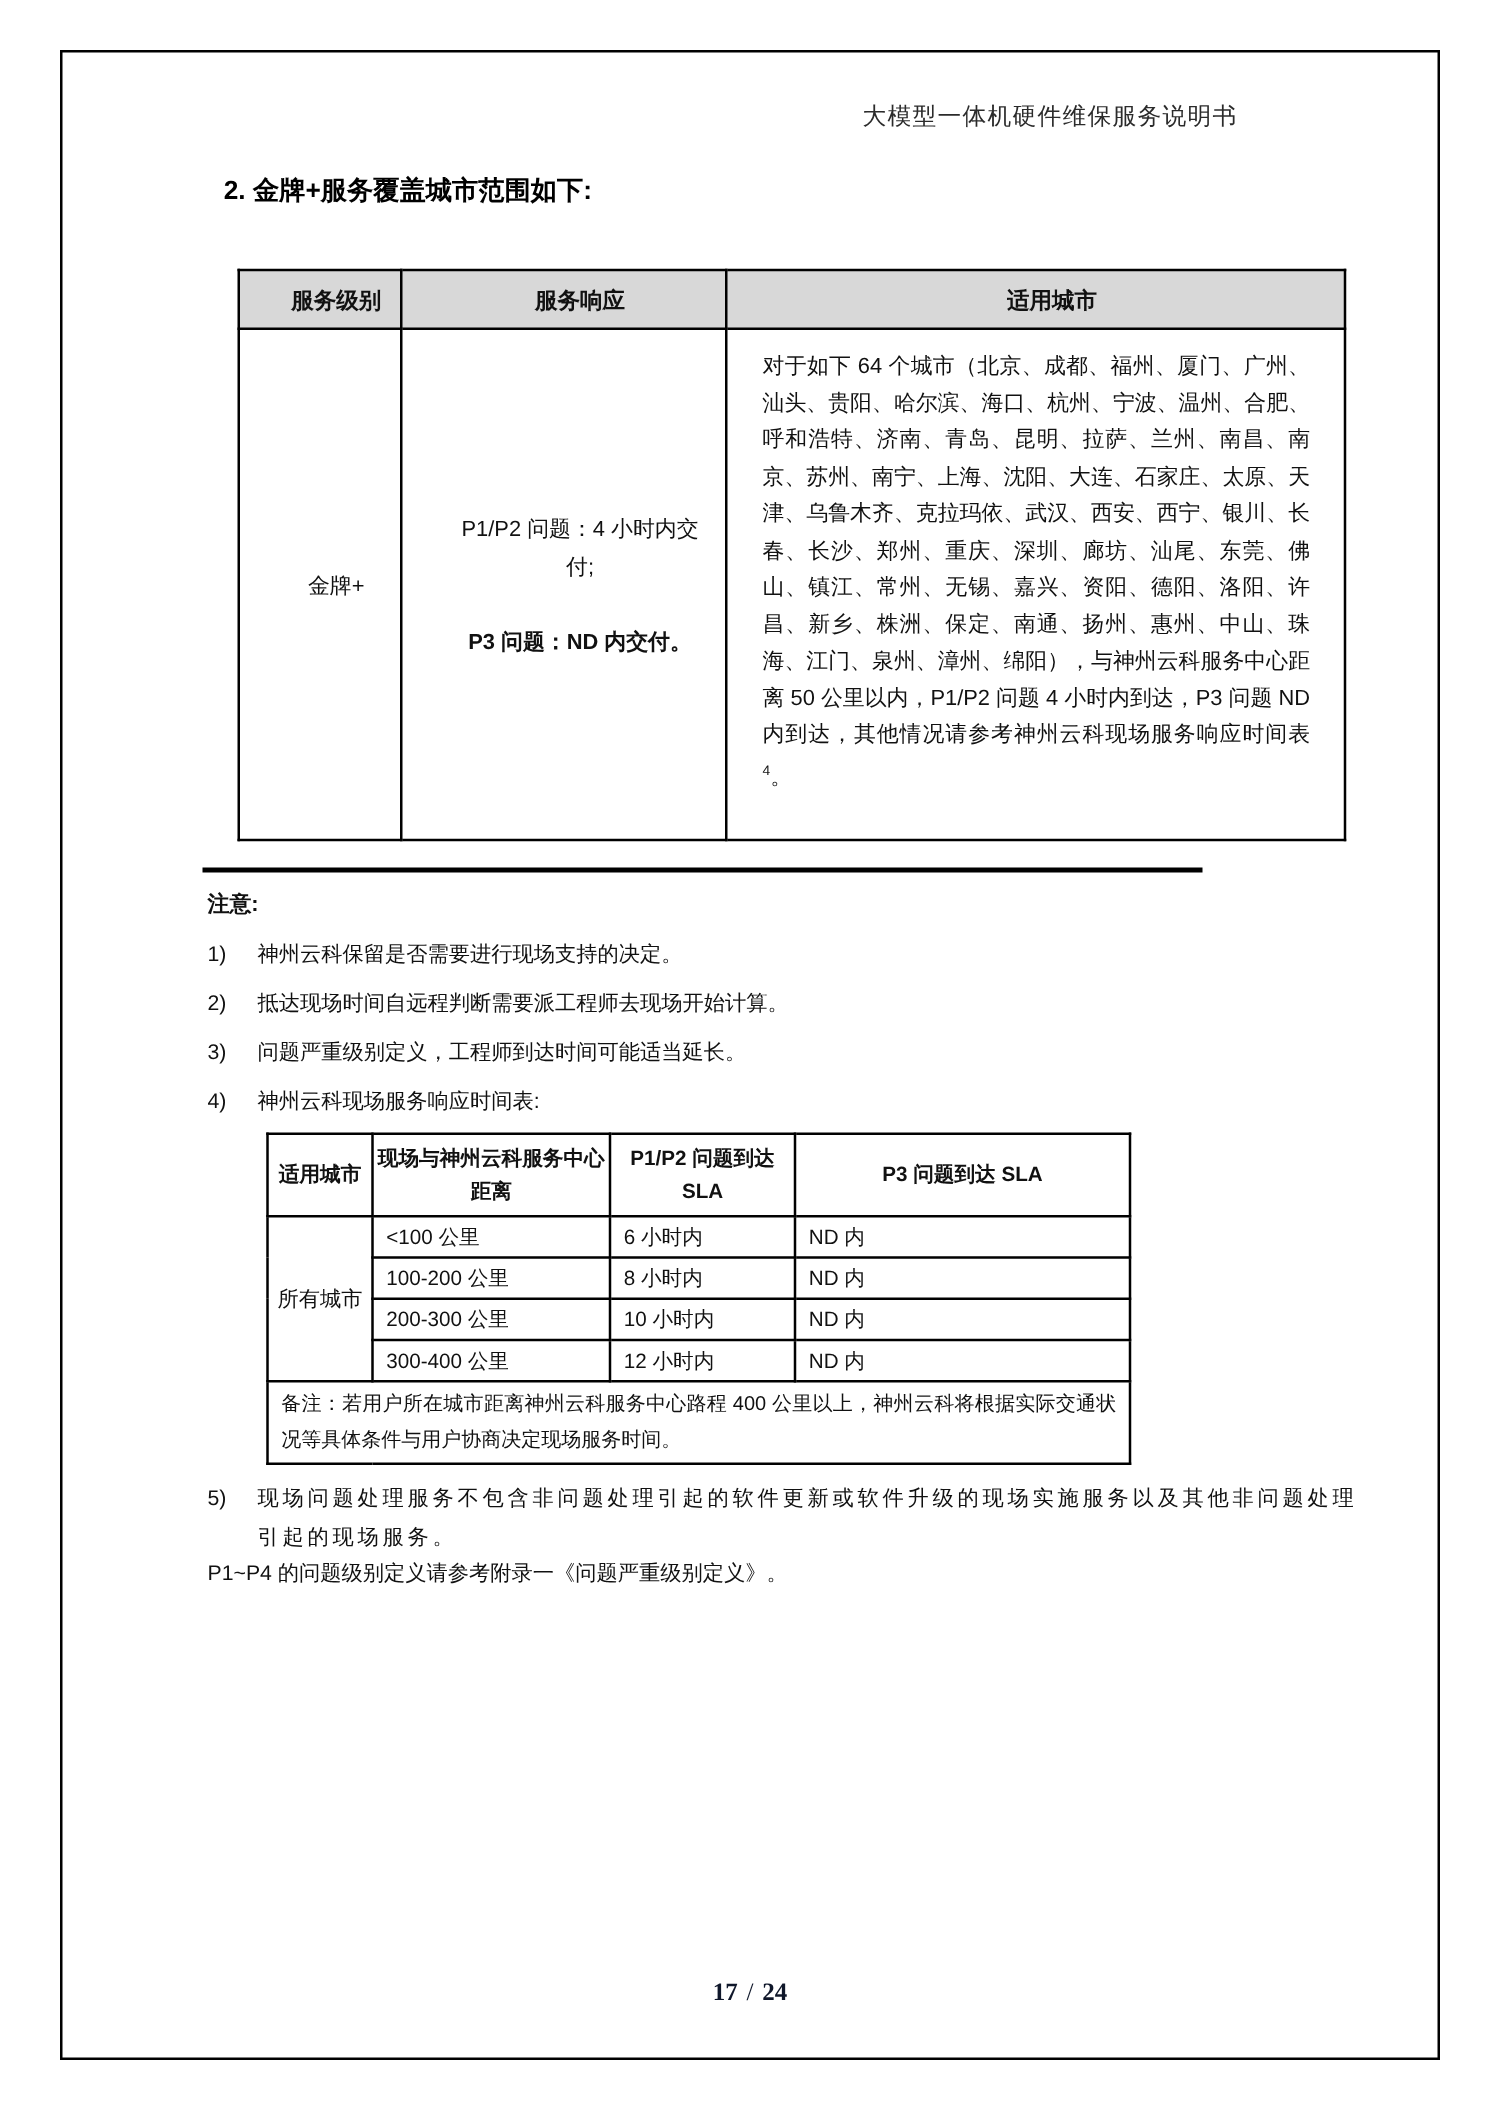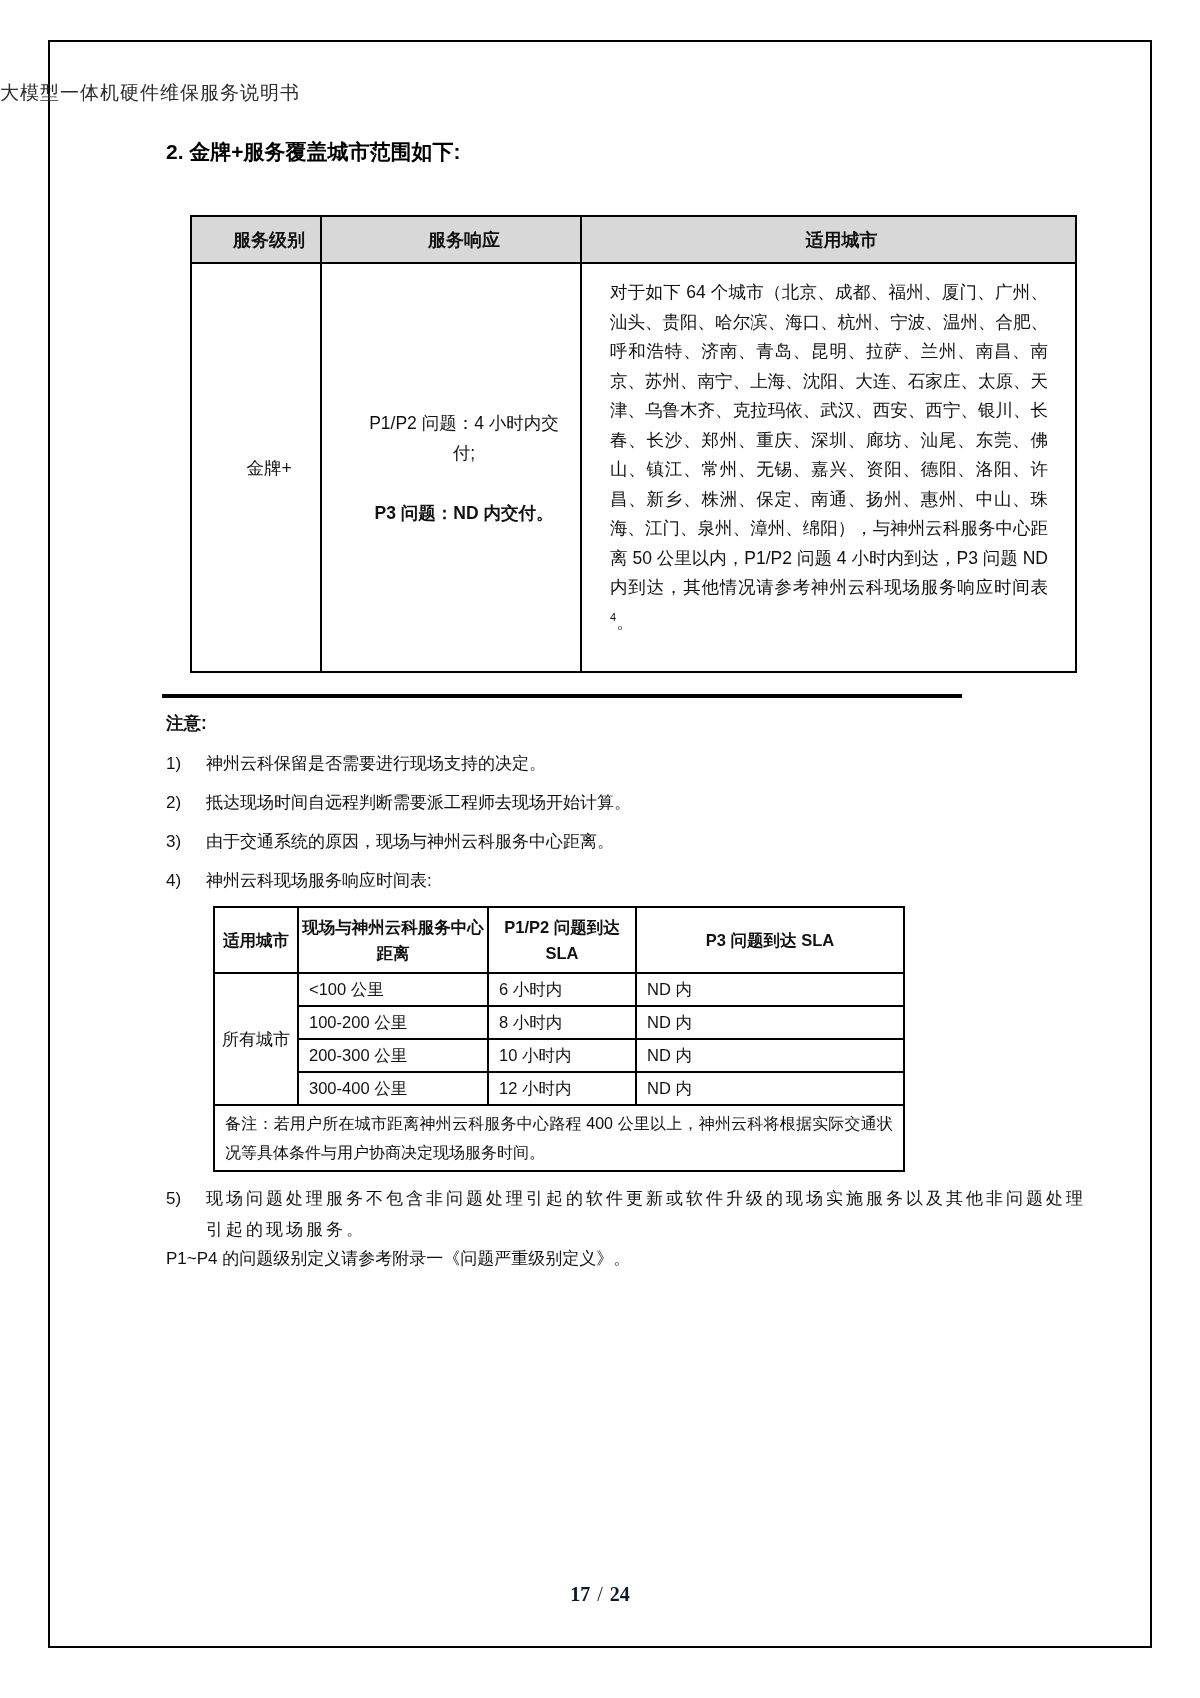--- a/index.html
+++ b/index.html
@@ -6,26 +6,26 @@
   .page {
     position:relative; width:1200px; height:1698px; background:#ffffff;
     color:#111; font-family:"Liberation Sans","DejaVu Sans",sans-serif;
     overflow:hidden;
   }
   .page-border {
     position:absolute; left:48px; top:40px; width:1104px; height:1608px;
     border:2px solid #000; box-sizing:border-box;
   }
   .doc-header {
-    position:absolute; top:80px; left:0; width:990px; text-align:left;
+    position:absolute; top:80px; left:0; width:990px; text-align:right;
     font-family:"Liberation Serif","DejaVu Serif",serif;
     font-size:19px; color:#2b2b2b; letter-spacing:1px;
   }
   .section-heading {
-    position:absolute; left:166px; top:138px; margin:0;
+    position:absolute; left:179px; top:138px; margin:0;
     font-size:21px; font-weight:bold; color:#000;
   }
   
   table { border-collapse:collapse; table-layout:fixed; }
   .t1 { position:absolute; left:190px; top:215px; width:885px; }
   .t1 th, .t1 td { border:2px solid #000; box-sizing:border-box;padding-left:27px; }
   .t1 th {
     background:#d8d8d8; height:47px; font-size:18px; font-weight:bold;
     text-align:center; vertical-align:middle;
   }
@@ -113,21 +113,21 @@
     <div class="note-item">
       <span class="note-num">1)</span>
       <span class="note-text">神州云科保留是否需要进行现场支持的决定。</span>
     </div>
     <div class="note-item">
       <span class="note-num">2)</span>
       <span class="note-text">抵达现场时间自远程判断需要派工程师去现场开始计算。</span>
     </div>
     <div class="note-item">
       <span class="note-num">3)</span>
-      <span class="note-text">由于交通系统的原因，现场与神州云科服务中心距离。</span>
+      <span class="note-text">问题严重级别定义，工程师到达时间可能适当延长。</span>
     </div>
     <div class="note-item">
       <span class="note-num">4)</span>
       <span class="note-text">神州云科现场服务响应时间表:</span>
     </div>
   </div>
 
   <table class="t2">
     <colgroup>
       <col style="width:84px">

